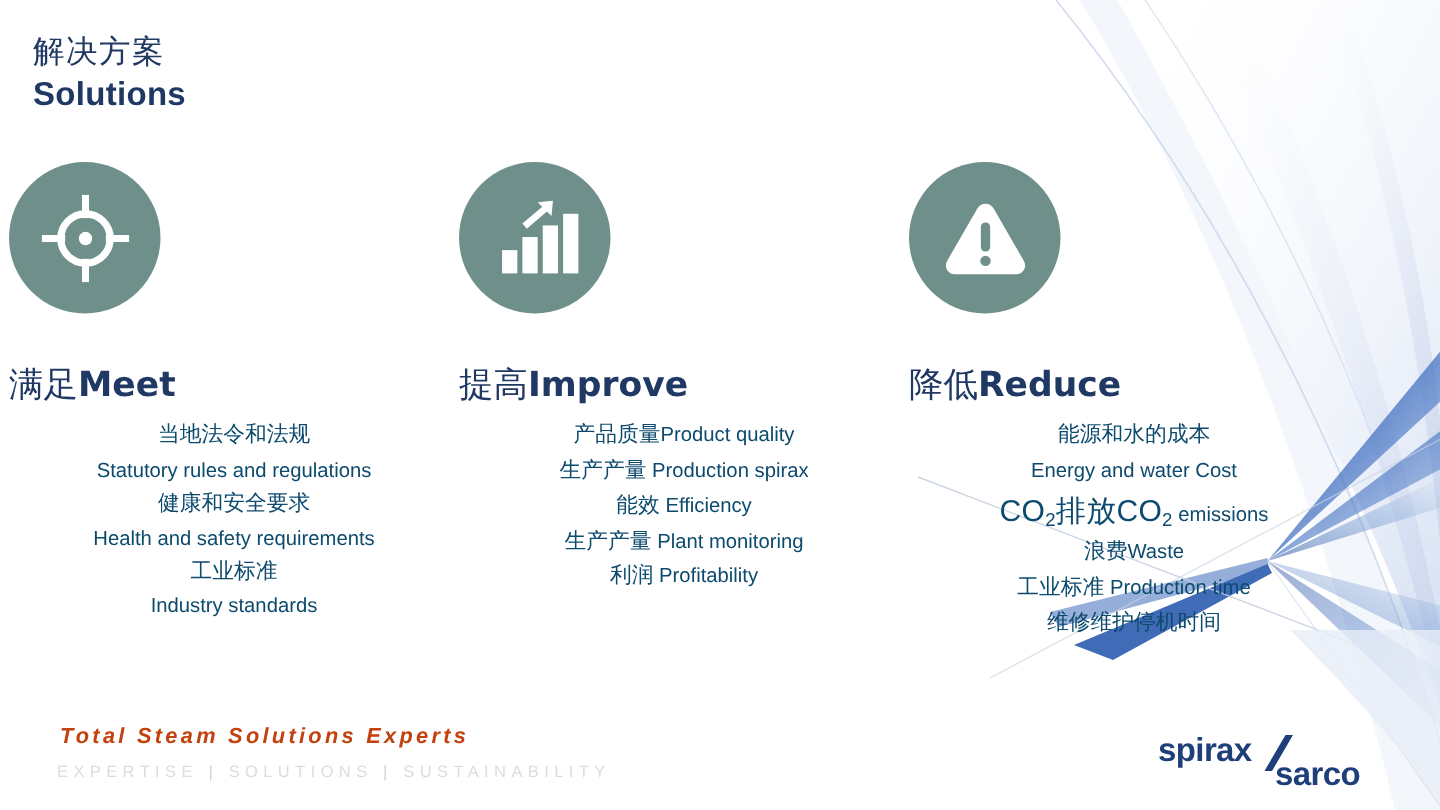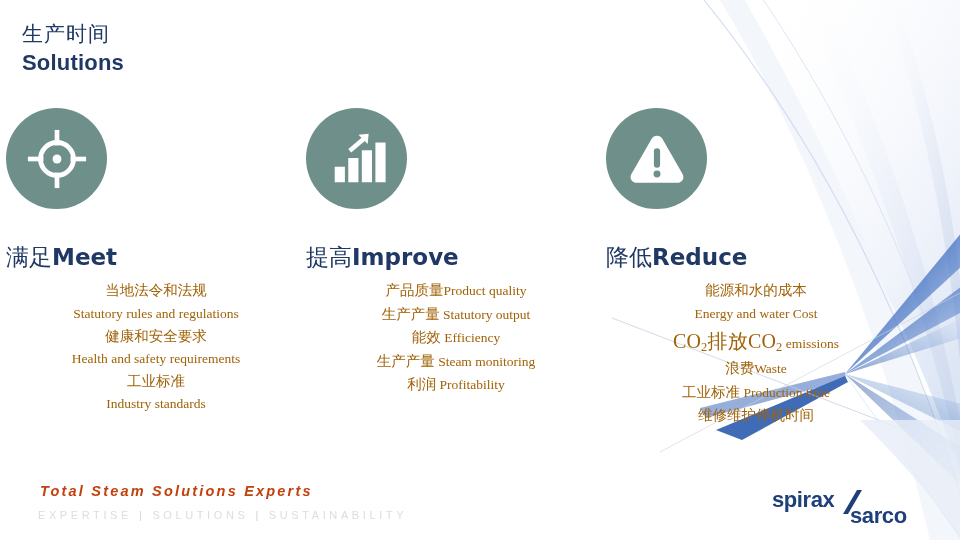--- a/index.html
+++ b/index.html
@@ -56,24 +56,24 @@
     font-size:23px;font-weight:700;color:#1F3864;
     white-space:nowrap;line-height:1.1;
     font-family:"DejaVu Sans","Liberation Sans",sans-serif;
   }
   .col-heading .cn{font-weight:400;}
   .col-heading .en{font-weight:700;}
 
   .bullets{
     margin-top:9px;
     text-align:center;
-    color:#a16207;
+    color:#0c4a6e;
     font-size:13.5px;
     line-height:1.62;
-    font-family:Liberation Serif, serif;
+    font-family:Liberation Sans, sans-serif;
     white-space:nowrap;
   }
   .bullets .line{display:block;}
   .bullets .line .cn{font-size:14.5px;}
   .bullets .line .en{font-size:13.5px;}
   .bullets .line .big{font-size:20px;letter-spacing:0.2px;}
   .bullets .line sub{font-size:.62em;vertical-align:-0.28em;}
 
   
   #footer-tag{
@@ -147,21 +147,21 @@
     <path d="M845,372 L700,408 L706,418 L846,380 Z" fill="#3E6CBB" opacity="0.55"></path>
 
     <path d="M612,318 L962,452" stroke="#C4CEE0" stroke-width="0.9" fill="none" opacity="0.85"></path>
     <path d="M660,452 L962,292" stroke="#CBD4E4" stroke-width="0.9" fill="none" opacity="0.7"></path>
     <path d="M845,374 L962,540" stroke="#C9D4E8" stroke-width="0.8" fill="none" opacity="0.6"></path>
 
     <path d="M860,420 C905,465 940,505 962,540 L962,420 Z" fill="#E7EDF8" opacity="0.8"></path>
   </svg>
 
   <div id="title-block">
-    <span id="title-cn">生产时间</span>
+    <span id="title-cn">解决方案</span>
     <span id="title-en">Solutions</span>
   </div>
 
   <div id="columns">
 
     <div class="col c1">
       <div class="icon-circle" style="background: rgb(111, 144, 138);">
         <svg width="62" height="62" viewBox="0 0 64 64">
           <circle cx="32" cy="32" r="17" fill="none" stroke="#ffffff" stroke-width="5"></circle>
           <circle cx="32" cy="32" r="4.6" fill="#ffffff"></circle>
@@ -193,23 +193,23 @@
           <rect x="51" y="15" width="10.5" height="41" fill="#ffffff"></rect>
           <path d="M24.5,23.5 L41,9.5" stroke="#ffffff" stroke-width="4.6" fill="none"></path>
           <path d="M33.5,7 L44,6 L43,16.5 Z" fill="#ffffff"></path>
         </svg>
       </div>
       <div class="col-heading">
         <span class="cn">提高</span><span class="en">Improve</span>
       </div>
       <div class="bullets">
         <span class="line"><span class="cn">产品质量</span><span class="en">Product quality</span></span>
-        <span class="line"><span class="cn">生产产量</span> <span class="en">Statutory output</span></span>
+        <span class="line"><span class="cn">生产产量</span> <span class="en">Production spirax</span></span>
         <span class="line"><span class="cn">能效</span> <span class="en">Efficiency</span></span>
-        <span class="line"><span class="cn">生产产量</span> <span class="en">Steam monitoring</span></span>
+        <span class="line"><span class="cn">生产产量</span> <span class="en">Plant monitoring</span></span>
         <span class="line"><span class="cn">利润</span> <span class="en">Profitability</span></span>
       </div>
     </div>
 
     <div class="col c3">
       <div class="icon-circle" style="background: rgb(111, 144, 138);">
         <svg width="62" height="62" viewBox="0 0 64 64">
           <path d="M32,8 C34.4,8 36.3,9.2 37.5,11.2 L58.4,47.4 C59.6,49.5 59.6,51.8 58.4,53.7
                    C57.2,55.6 55.3,56.6 53,56.6 L11,56.6 C8.7,56.6 6.8,55.6 5.6,53.7
                    C4.4,51.8 4.4,49.5 5.6,47.4 L26.5,11.2 C27.7,9.2 29.6,8 32,8 Z" fill="#ffffff"></path>

